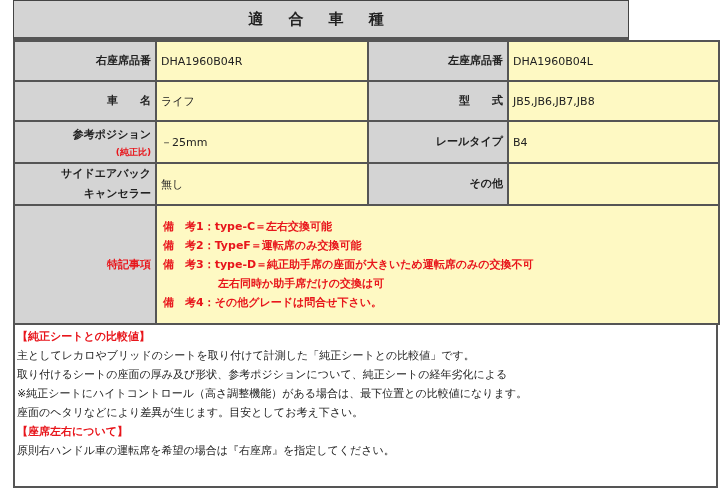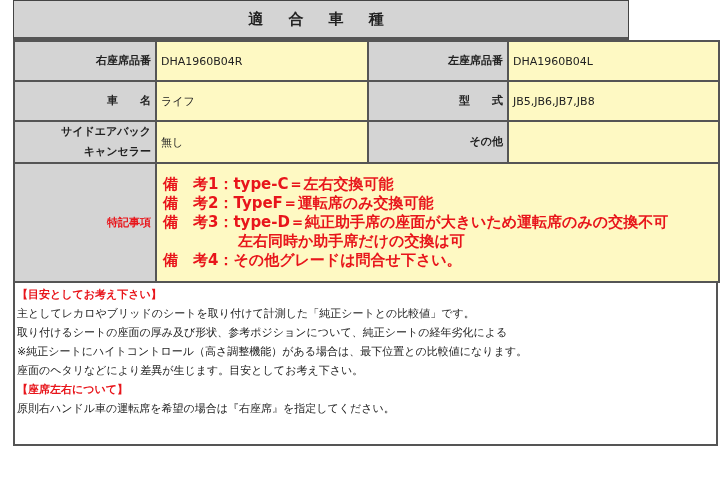--- a/index.html
+++ b/index.html
@@ -9,21 +9,21 @@
   .title-row { height: 40px; background: #d4d4d4; border: 1px solid #444; border-bottom: 3px solid #555;
                display: flex; align-items: center; justify-content: center;
                font-size: 15px; font-weight: bold; letter-spacing: 10px; box-sizing: border-box; }
   table.spec { border-collapse: collapse; width: 705px; table-layout: fixed; }
   table.spec td { border: 2px solid #555; font-size: 11px; padding: 0 4px; box-sizing: border-box; }
   td.label { background: #d4d4d4; text-align: right; font-weight: bold; font-size: 11px; line-height: 20px; }
   td.value { background: #fef9c3; text-align: left; padding-left: 3px; }
   .red { color: #e8151b; }
   .sub-red { color: #e8151b; font-size: 9px; font-weight: bold; }
   .remarks-list { padding: 4px 0 4px 2px; }
-  .remarks-list .line { color: #e8151b; font-weight: bold; font-size: 15px; line-height: 19px; white-space: pre; }
+  .remarks-list .line { color: #e8151b; font-weight: bold; font-size: 11px; line-height: 19px; white-space: pre; }
   .notes { border: 2px solid #555; border-top: none; width: 705px; box-sizing: border-box; padding: 2px 2px 4px 2px; height: 163px; }
   .notes .line { font-size: 11px; line-height: 19px; white-space: pre; color: #222; }
   .notes .heading { color: #e8151b; font-weight: bold; }
   b.em { font-weight: normal; }
 </style>
 </head>
 <body>
 
 <div class="sheet">
   <div class="title-row">適 合 車 種</div>
@@ -41,20 +41,29 @@
       <td class="value">DHA1960B04R</td>
       <td class="label">左座席品番</td>
       <td class="value">DHA1960B04L</td>
     </tr>
     <tr style="height:40px">
       <td class="label">車　　名</td>
       <td class="value">ライフ</td>
       <td class="label">型　　式</td>
       <td class="value">JB5,JB6,JB7,JB8</td>
     </tr>
+    <tr style="height:42px">
+      <td class="label">
+        <div>参考ポジション</div>
+        <div class="sub-red" style="line-height:14px">(純正比)</div>
+      </td>
+      <td class="value">－25mm</td>
+      <td class="label">レールタイプ</td>
+      <td class="value">B4</td>
+    </tr>
     <tr style="height:41px">
       <td class="label">
         <div>サイドエアバック</div>
         <div>キャンセラー</div>
       </td>
       <td class="value">無し</td>
       <td class="label">その他</td>
       <td class="value"></td>
     </tr>
     <tr style="height:119px">
@@ -66,21 +75,21 @@
           <div class="line">備　考3：type-D＝純正助手席の座面が大きいため運転席のみの交換不可</div>
           <div class="line">　　　　　左右同時か助手席だけの交換は可</div>
           <div class="line">備　考4：その他グレードは問合せ下さい。</div>
         </div>
       </td>
     </tr>
   </tbody>
     </table>
 
   <div class="notes">
-    <div class="line heading">【目安としてお考え下さい】</div>
+    <div class="line heading">【純正シートとの比較値】</div>
     <div class="line">主としてレカロやブリッドのシートを取り付けて計測した「純正シートとの比較値」です。</div>
     <div class="line">取り付けるシートの座面の厚み及び形状、参考ポジションについて、純正シートの経年劣化による</div>
     <div class="line">※純正シートにハイトコントロール（高さ調整機能）がある場合は、最下位置との比較値になります。</div>
     <div class="line">座面のヘタリなどにより差異が生じます。目安としてお考え下さい。</div>
     <div class="line heading">【座席左右について】</div>
     <div class="line"><span>原則右ハンドル車の運転席を希望の場合は『</span><b class="em">右座席</b><span>』を指定してください。</span></div>
   </div>
 </div>
 
 </body></html>

